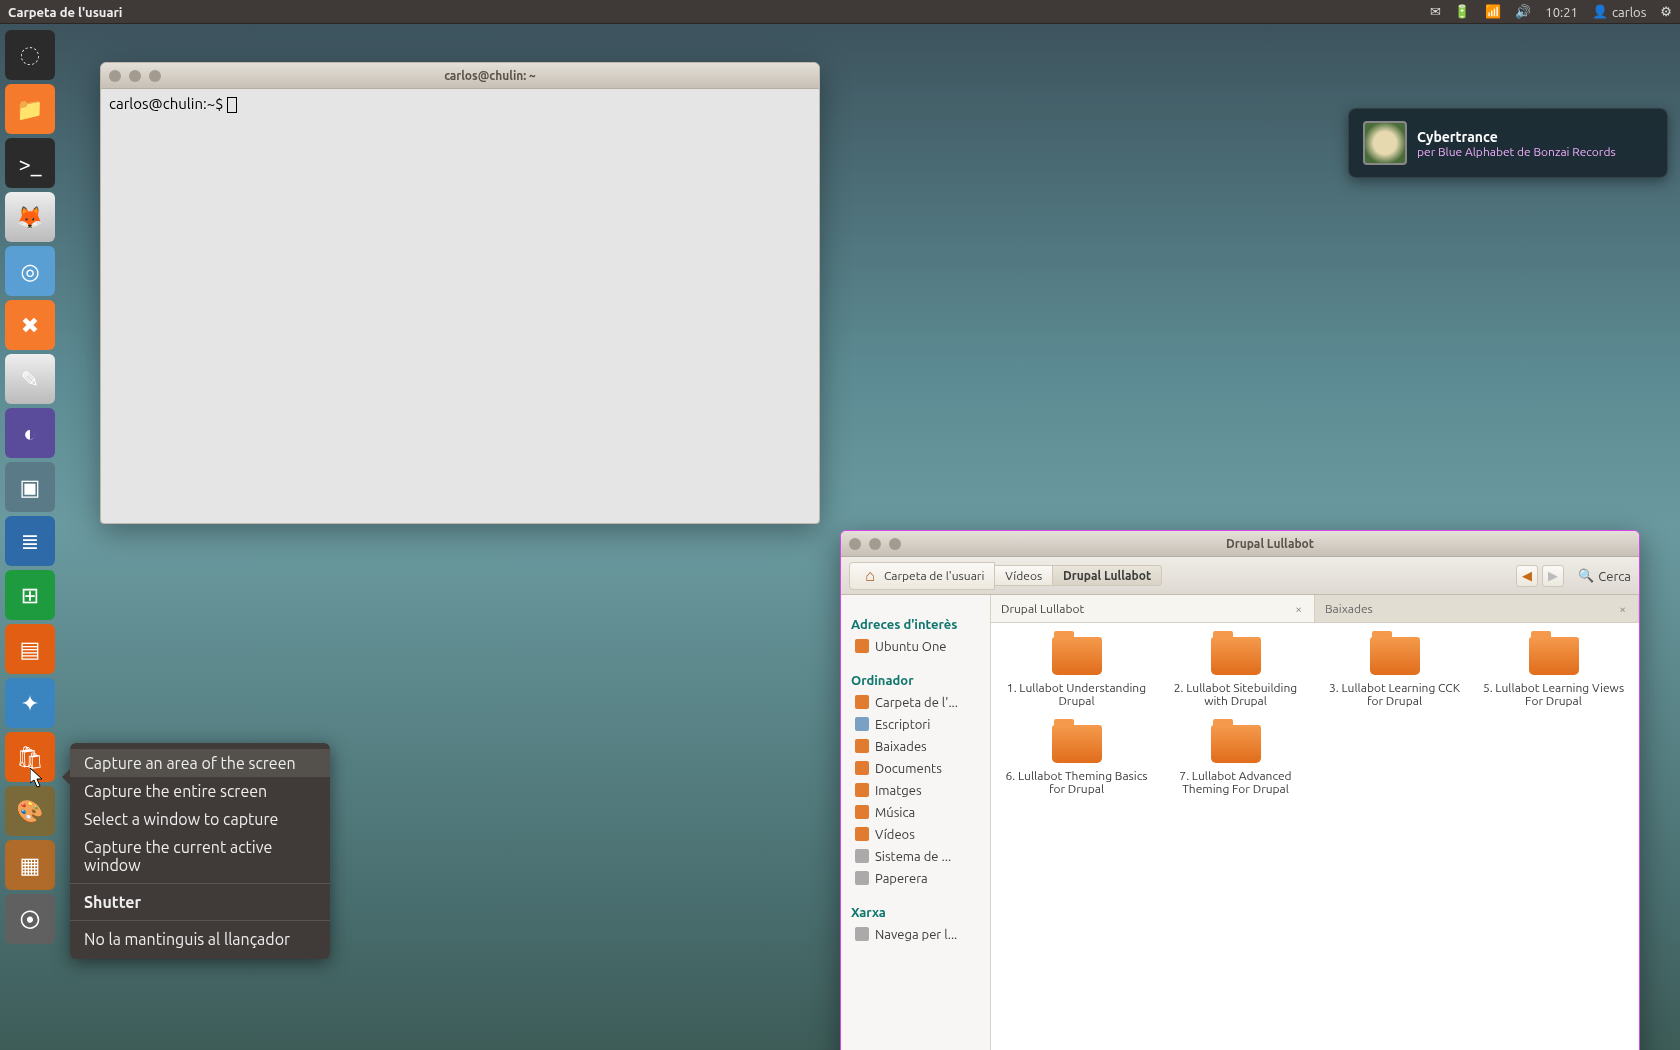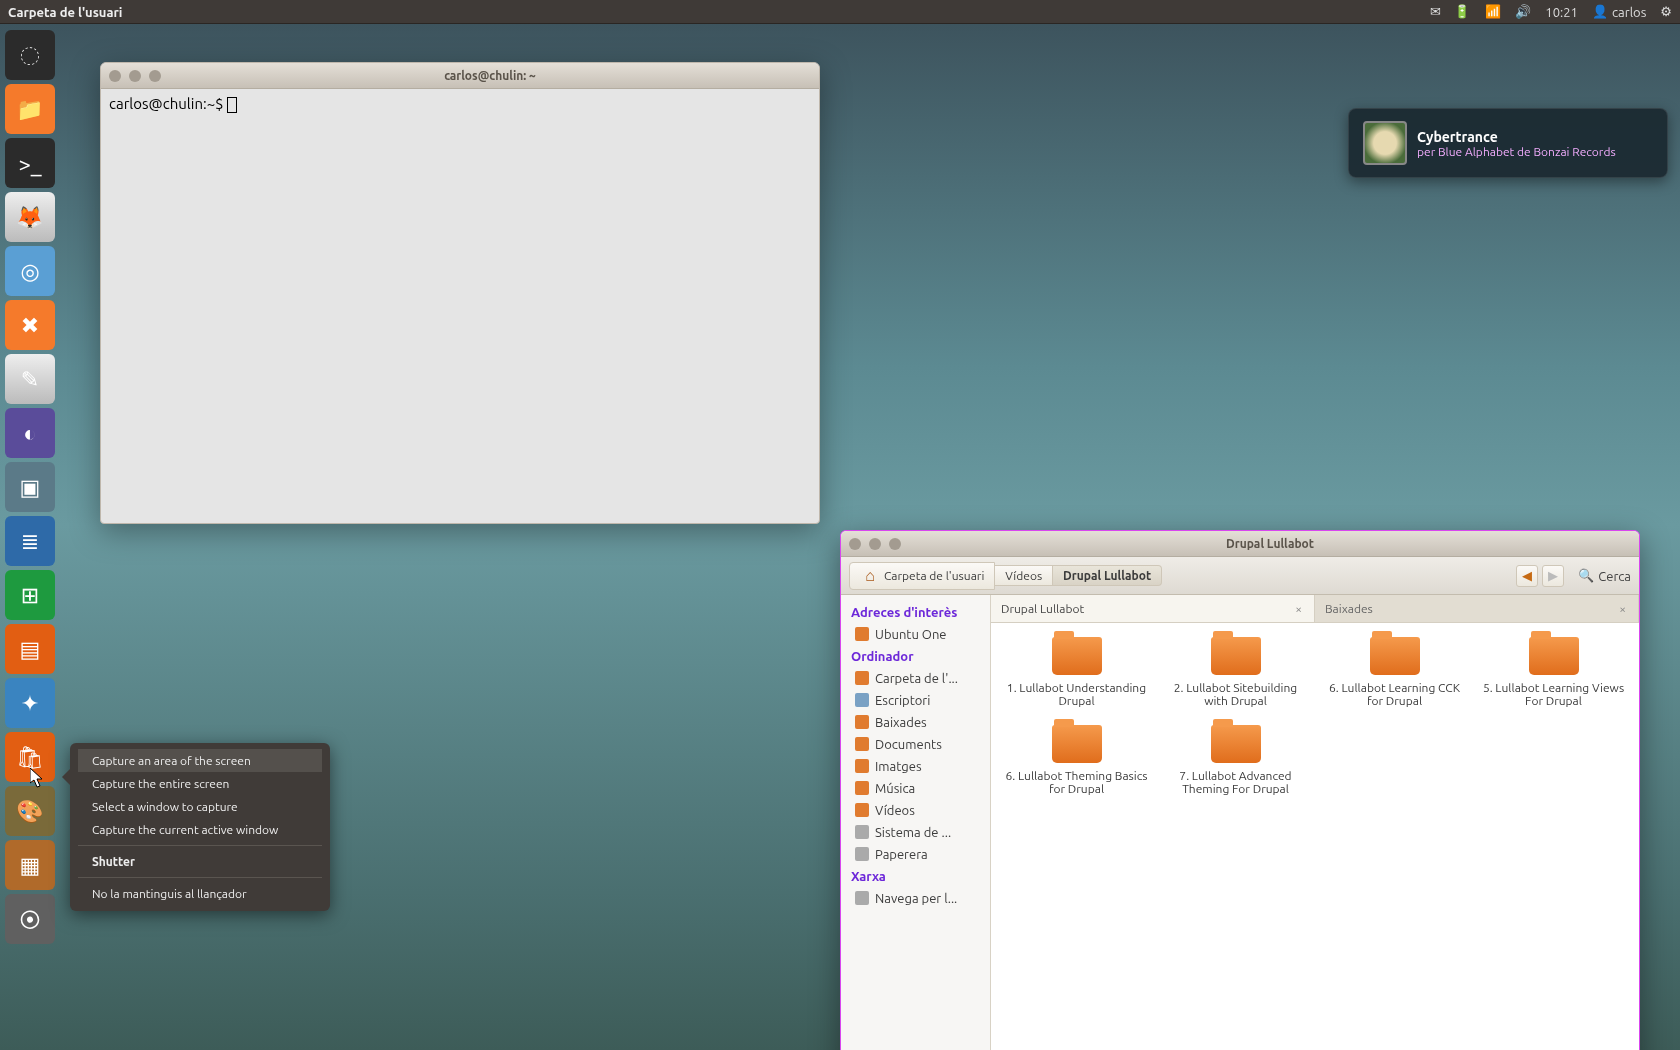--- a/index.html
+++ b/index.html
@@ -55,22 +55,22 @@
 .win-titlebar .title { flex:1; text-align:center; font-weight:bold; color:#5a534a; }
 .terminal-body {
   flex:1; font-family: "DejaVu Sans Mono","Courier New",monospace;
   color:#000; font-size:15px; padding:6px 8px;
 }
 .cursor-box { display:inline-block; width:10px; height:16px; border:1.5px solid #000; vertical-align:text-bottom; margin-left:3px; }
 
 
 .quicklist {
   position: absolute; left: 70px; top: 743px; width: 260px;
-  background: #403b38; border-radius: 6px; padding: 6px 8px;
-  font-size: 12px; color:#eee; box-shadow: 0 4px 18px rgba(0,0,0,.5);
+  background: #403b38; border-radius: 6px; padding: 6px 0;
+  font-size: 16px; color:#eee; box-shadow: 0 4px 18px rgba(0,0,0,.5);
 }
 .quicklist .ql-arrow {
   position:absolute; left:-8px; top:26px; width:0;height:0;
   border-top:8px solid transparent; border-bottom:8px solid transparent; border-right:8px solid #403b38;
 }
 .quicklist .ql-item { padding: 5px 14px; cursor:pointer; }
 .quicklist .ql-item.selected { background:#54504c; }
 .quicklist hr { border:none; border-top:1px solid #5a5550; margin:4px 0; }
 .quicklist .ql-title { padding:5px 14px; font-weight:bold; }
 
@@ -100,21 +100,21 @@
 .crumb-seg { background:linear-gradient(#fbf9f6,#ece8de); border:1px solid #cfc7b8; padding:3px 10px; font-size:12px; color:#3b3b3b; display:flex; align-items:center; gap:4px; }
 .crumb-seg.first { border-radius:4px 0 0 4px; }
 .crumb-seg.mid { border-left:none; }
 .crumb-seg.active { background:linear-gradient(#e9e5da,#d9d3c6); font-weight:bold; border-radius:0 4px 4px 0; border-left:none; }
 .tb-icon { width:20px; height:20px; display:inline-flex; align-items:center; justify-content:center; color:#a9591a; font-size:16px; }
 .tb-nav { display:flex; gap:4px; margin-left:auto; }
 .tb-btn { width:22px;height:22px; border:1px solid #cfc7b8; border-radius:3px; background:linear-gradient(#fbf9f6,#ece8de); display:flex;align-items:center;justify-content:center; font-size:13px; color:#c66a14; }
 .tb-search { display:flex; align-items:center; gap:4px; margin-left:8px; color:#444; }
 .files-body { flex:1; display:flex; }
 .files-sidebar { width:150px; background:#f7f6f4; border-right:1px solid #d8d2c5; overflow:hidden; padding-top:6px; }
-.sb-heading { font-weight:bold; padding:4px 10px; color:#6d28d9; }
+.sb-heading { font-weight:bold; padding:4px 10px; color:#0f766e;margin-top:12px; }
 .sb-item { padding:4px 10px 4px 14px; display:flex; align-items:center; gap:6px; white-space:nowrap; overflow:hidden; text-overflow:ellipsis; cursor:pointer; }
 .sb-item .si { width:14px;height:14px; display:inline-block; background:#e07b2f; border-radius:2px; }
 .sb-item .si.drive { background:#aaa; }
 .sb-item .si.desktop { background:#7aa1c4; }
 .files-main { flex:1; display:flex; flex-direction:column; background:#fff; }
 .files-tabs { height:28px; background:#e8e4db; border-bottom:1px solid #d5cfc2; display:flex; align-items:stretch; }
 .ftab { flex:1; display:flex; align-items:center; padding:0 10px; font-size:12px; color:#444; border-right:1px solid #d5cfc2; background:#f7f5ef; }
 .ftab.inactive { background:#e2ddd2; color:#666; }
 .ftab .closex { margin-left:auto; color:#888; cursor:pointer; padding:0 2px; }
 .files-grid { flex:1; padding:14px 6px; display:grid; grid-template-columns: repeat(4,1fr); align-content:start; row-gap:18px; }
@@ -282,21 +282,21 @@
           <div class="fitem">
             <div class="folder-ico"></div>
             <div>1. Lullabot Understanding Drupal</div>
           </div>
           <div class="fitem">
             <div class="folder-ico"></div>
             <div>2. Lullabot Sitebuilding with Drupal</div>
           </div>
           <div class="fitem">
             <div class="folder-ico"></div>
-            <div>6. Lullabot Learning CCK for Drupal</div>
+            <div>3. Lullabot Learning CCK for Drupal</div>
           </div>
           <div class="fitem">
             <div class="folder-ico"></div>
             <div>5. Lullabot Learning Views For Drupal</div>
           </div>
           <div class="fitem">
             <div class="folder-ico"></div>
             <div>6. Lullabot Theming Basics for Drupal</div>
           </div>
           <div class="fitem">

